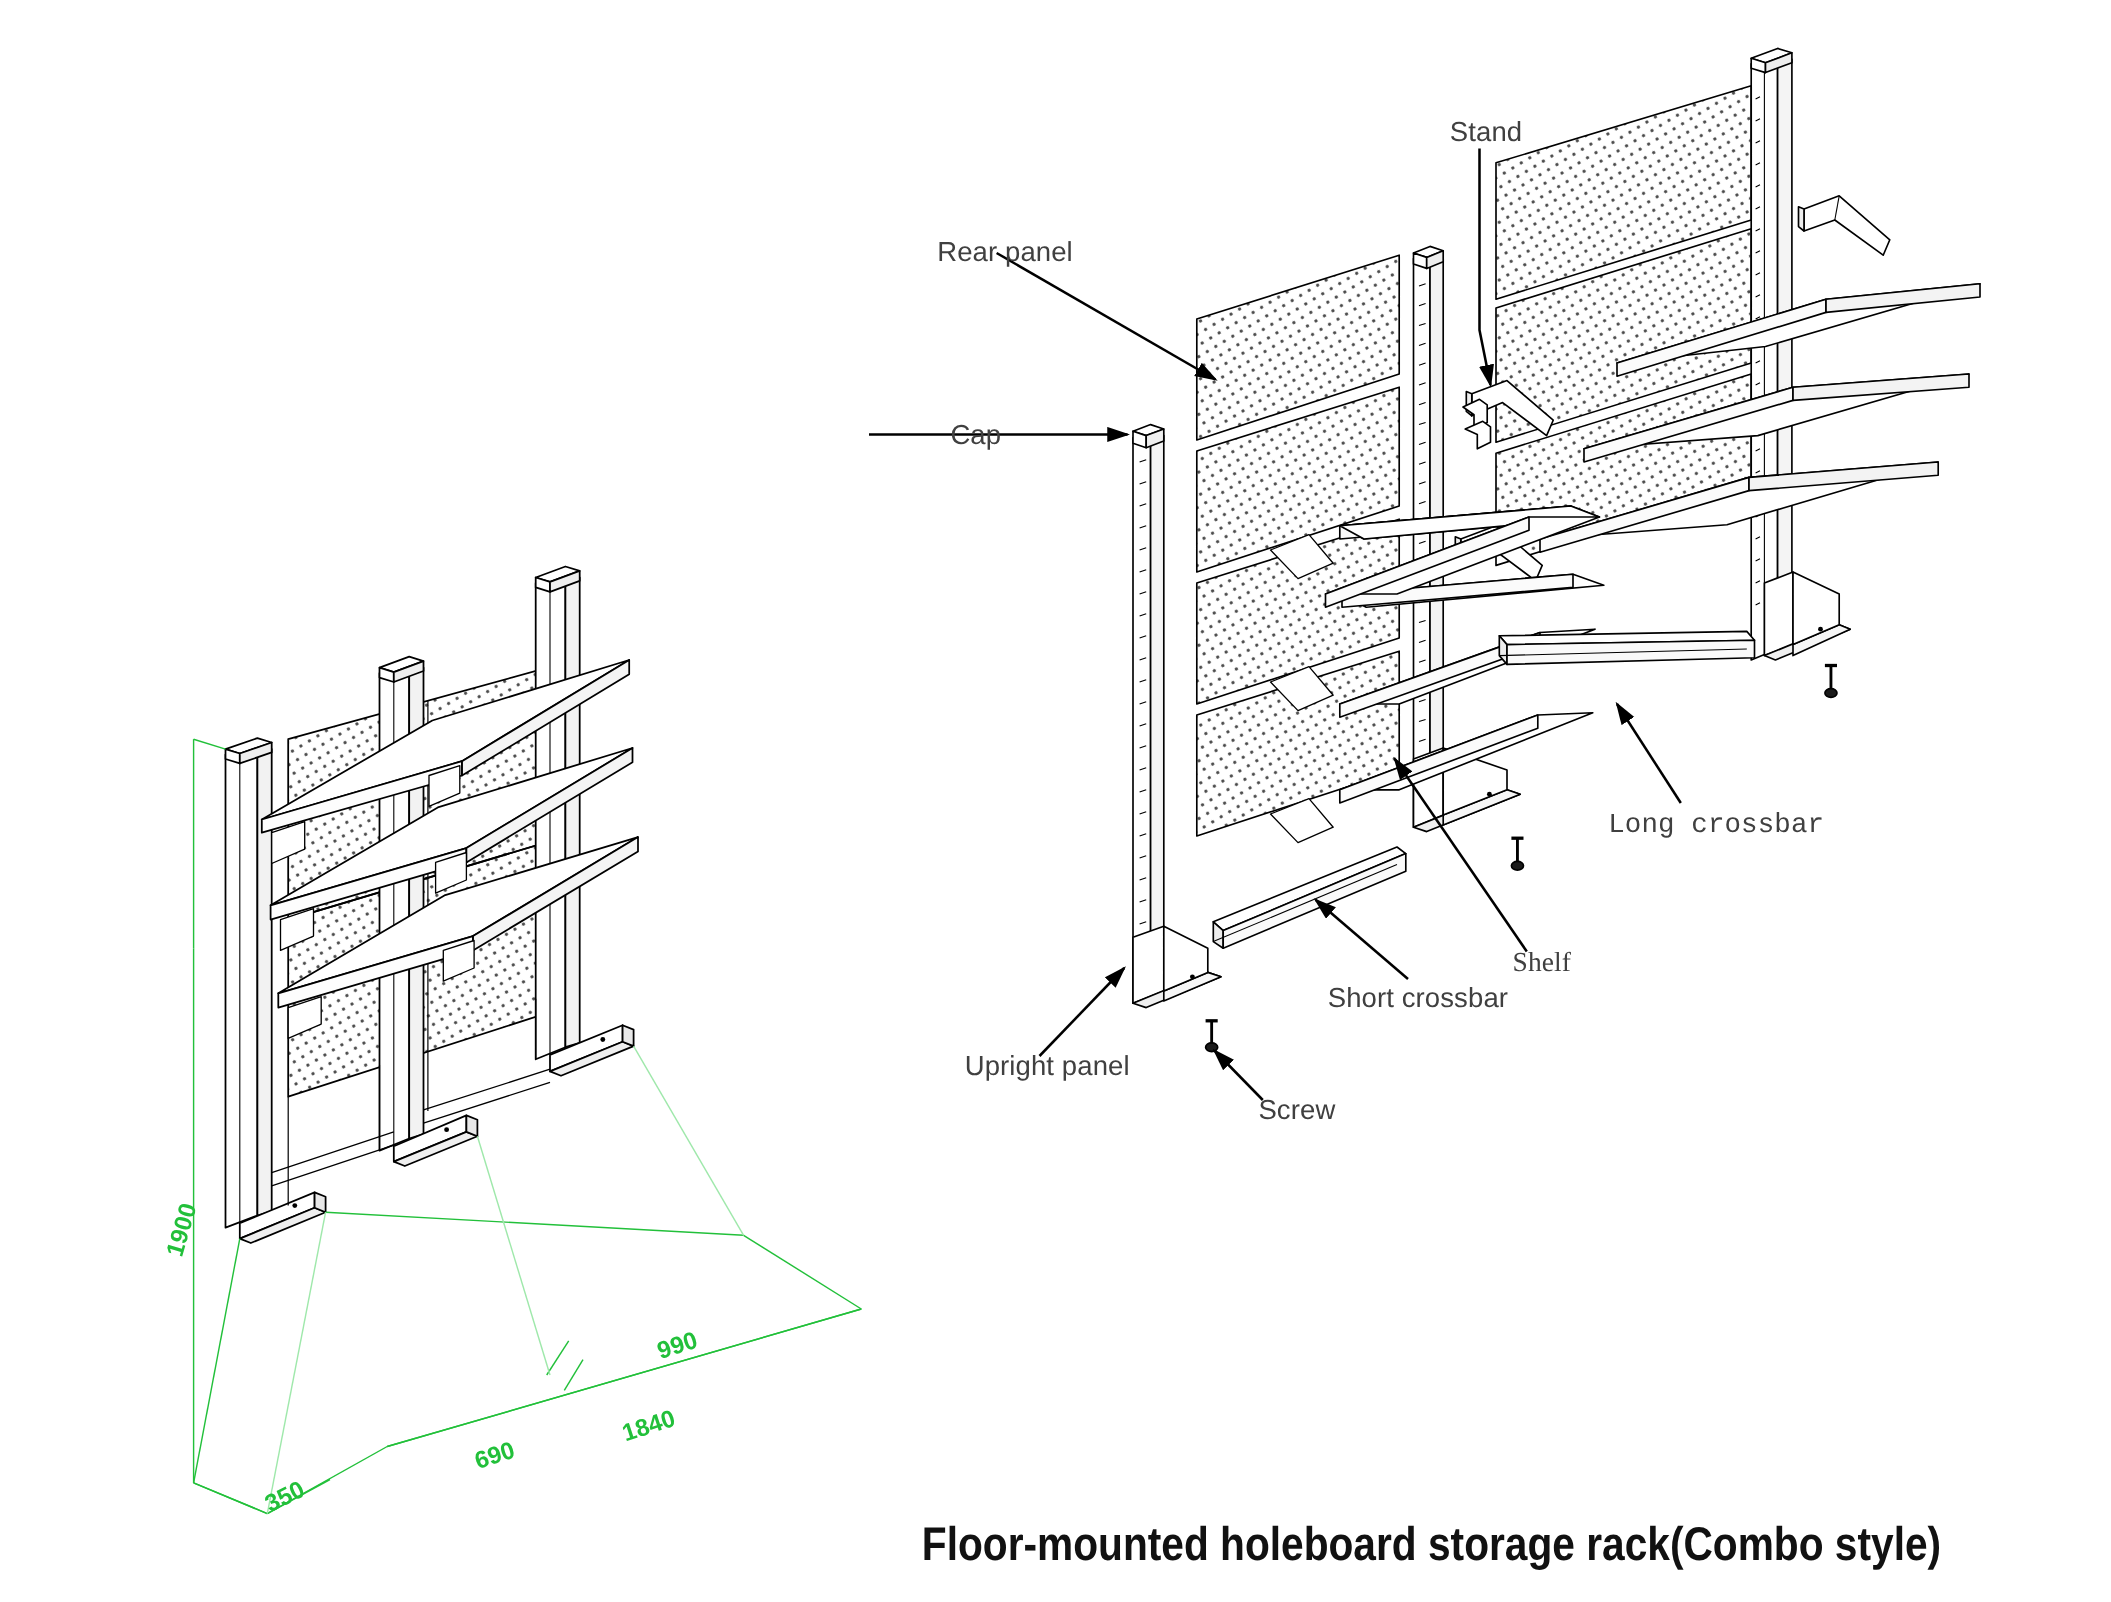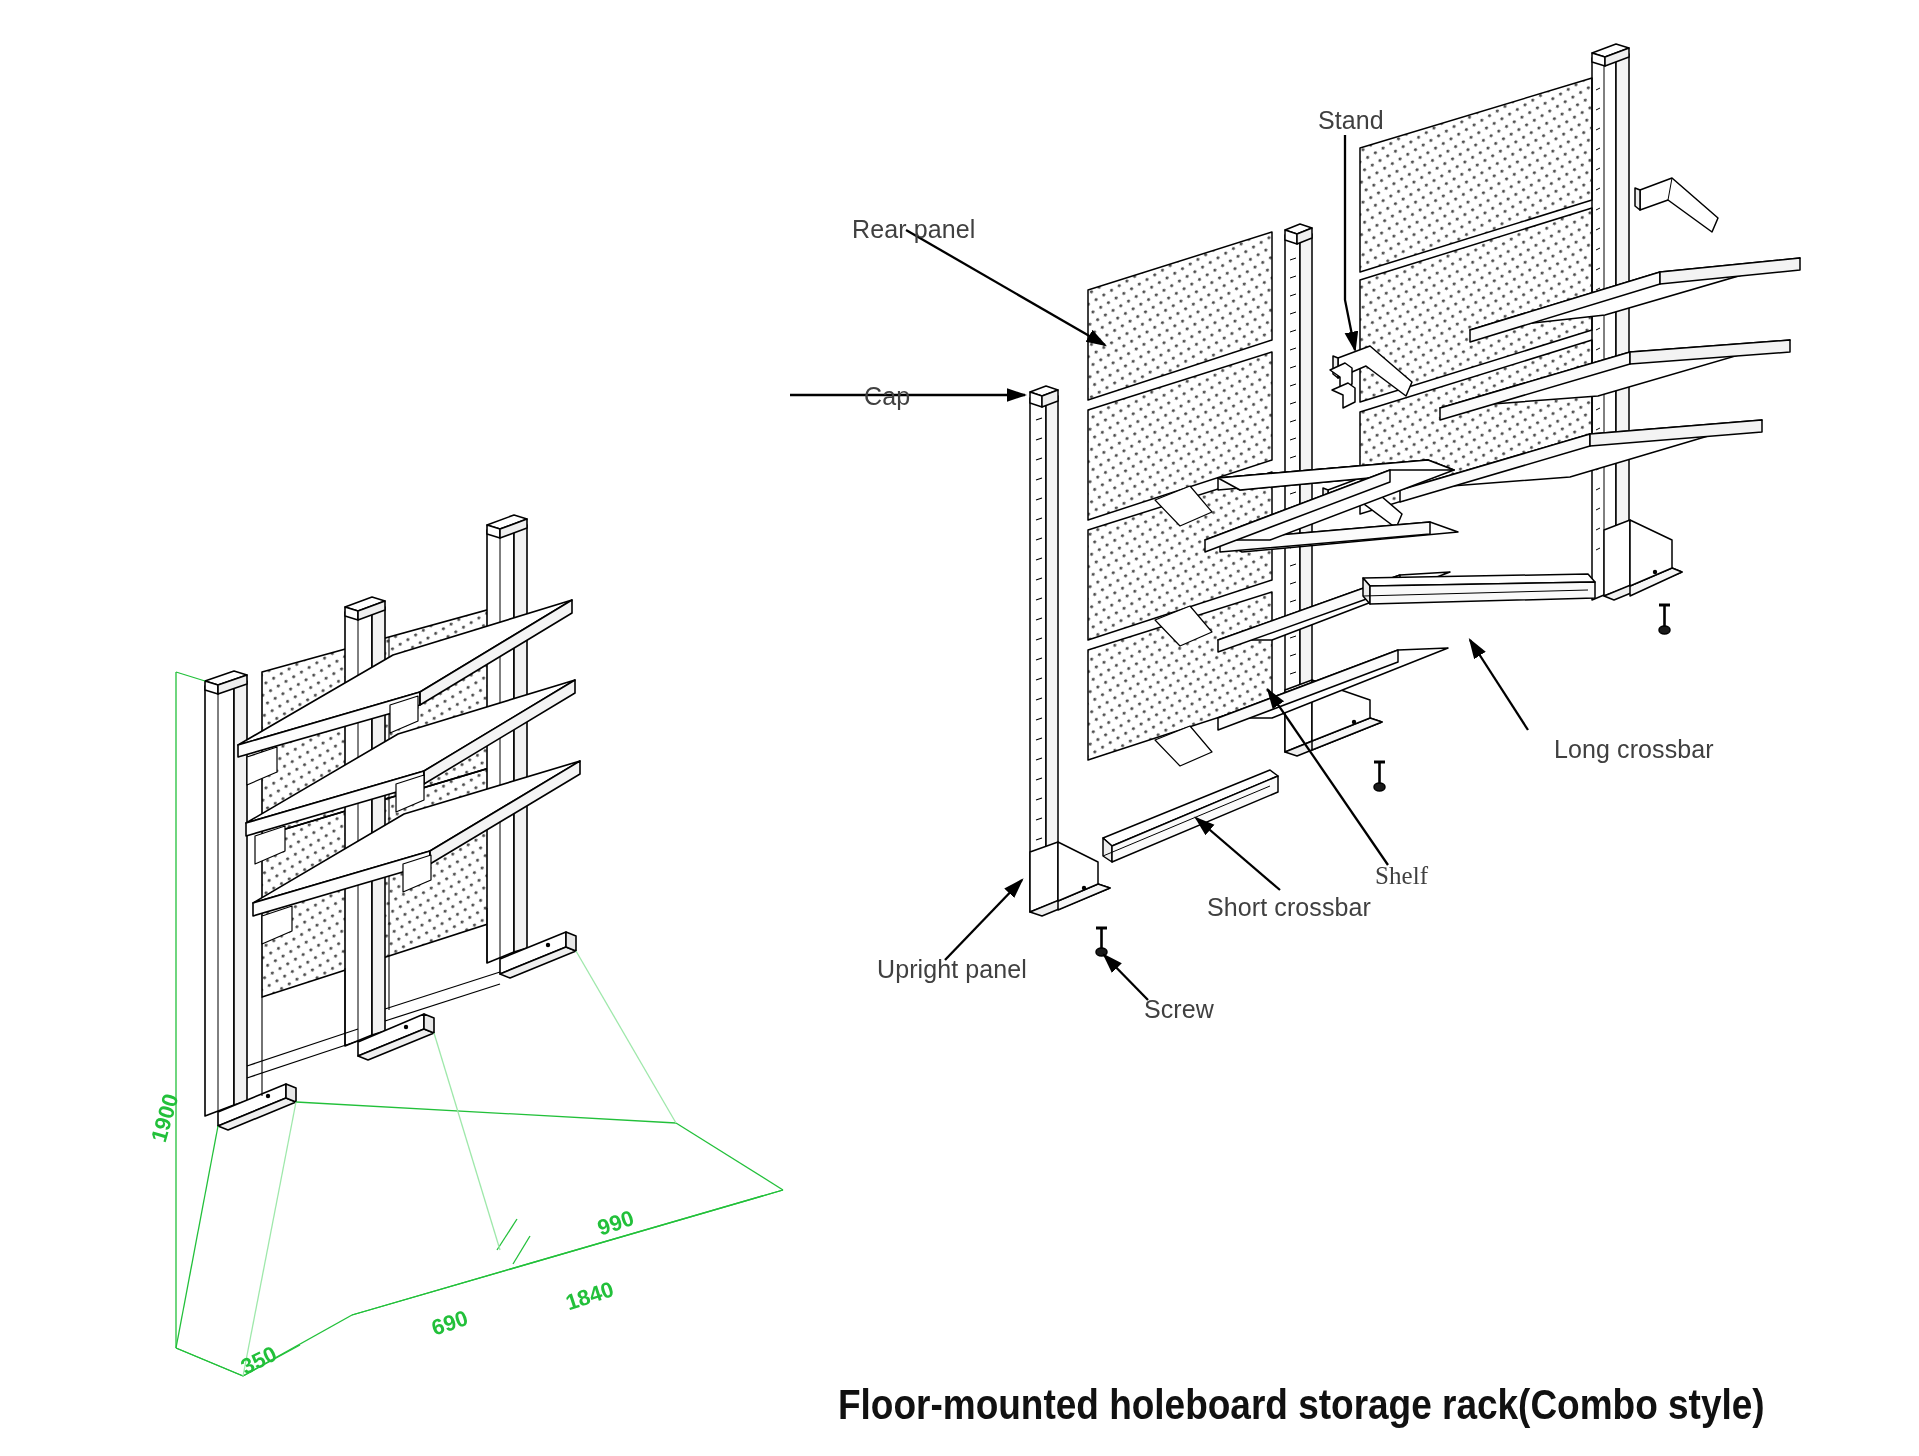--- a/index.html
+++ b/index.html
@@ -402,17 +402,17 @@
   <div class="callout-label" style="left:864px;top:382px;">Cap</div>
 
   <div class="callout-label" style="left:877px;top:955px;">Upright panel</div>
 
   <div class="callout-label" style="left:1144px;top:995px;text-align:right;">Screw</div>
 
   <div class="callout-label" style="left:1207px;top:893px;">Short crossbar</div>
 
   <div class="callout-label" style="left:1375px;top:862px;font-family:Liberation Serif, serif;">Shelf</div>
 
-  <div class="callout-label" style="left:1554px;top:735px;">Long crossbar</div>
+  <div class="callout-label" style="left:1462px;top:735px;font-family:Liberation Mono, monospace;">Long crossbar</div>
 
   <div class="title" style="left:838px;top:1380px;">Floor-mounted holeboard storage rack(Combo style)</div>
 
 </div>
 
 </body></html>

